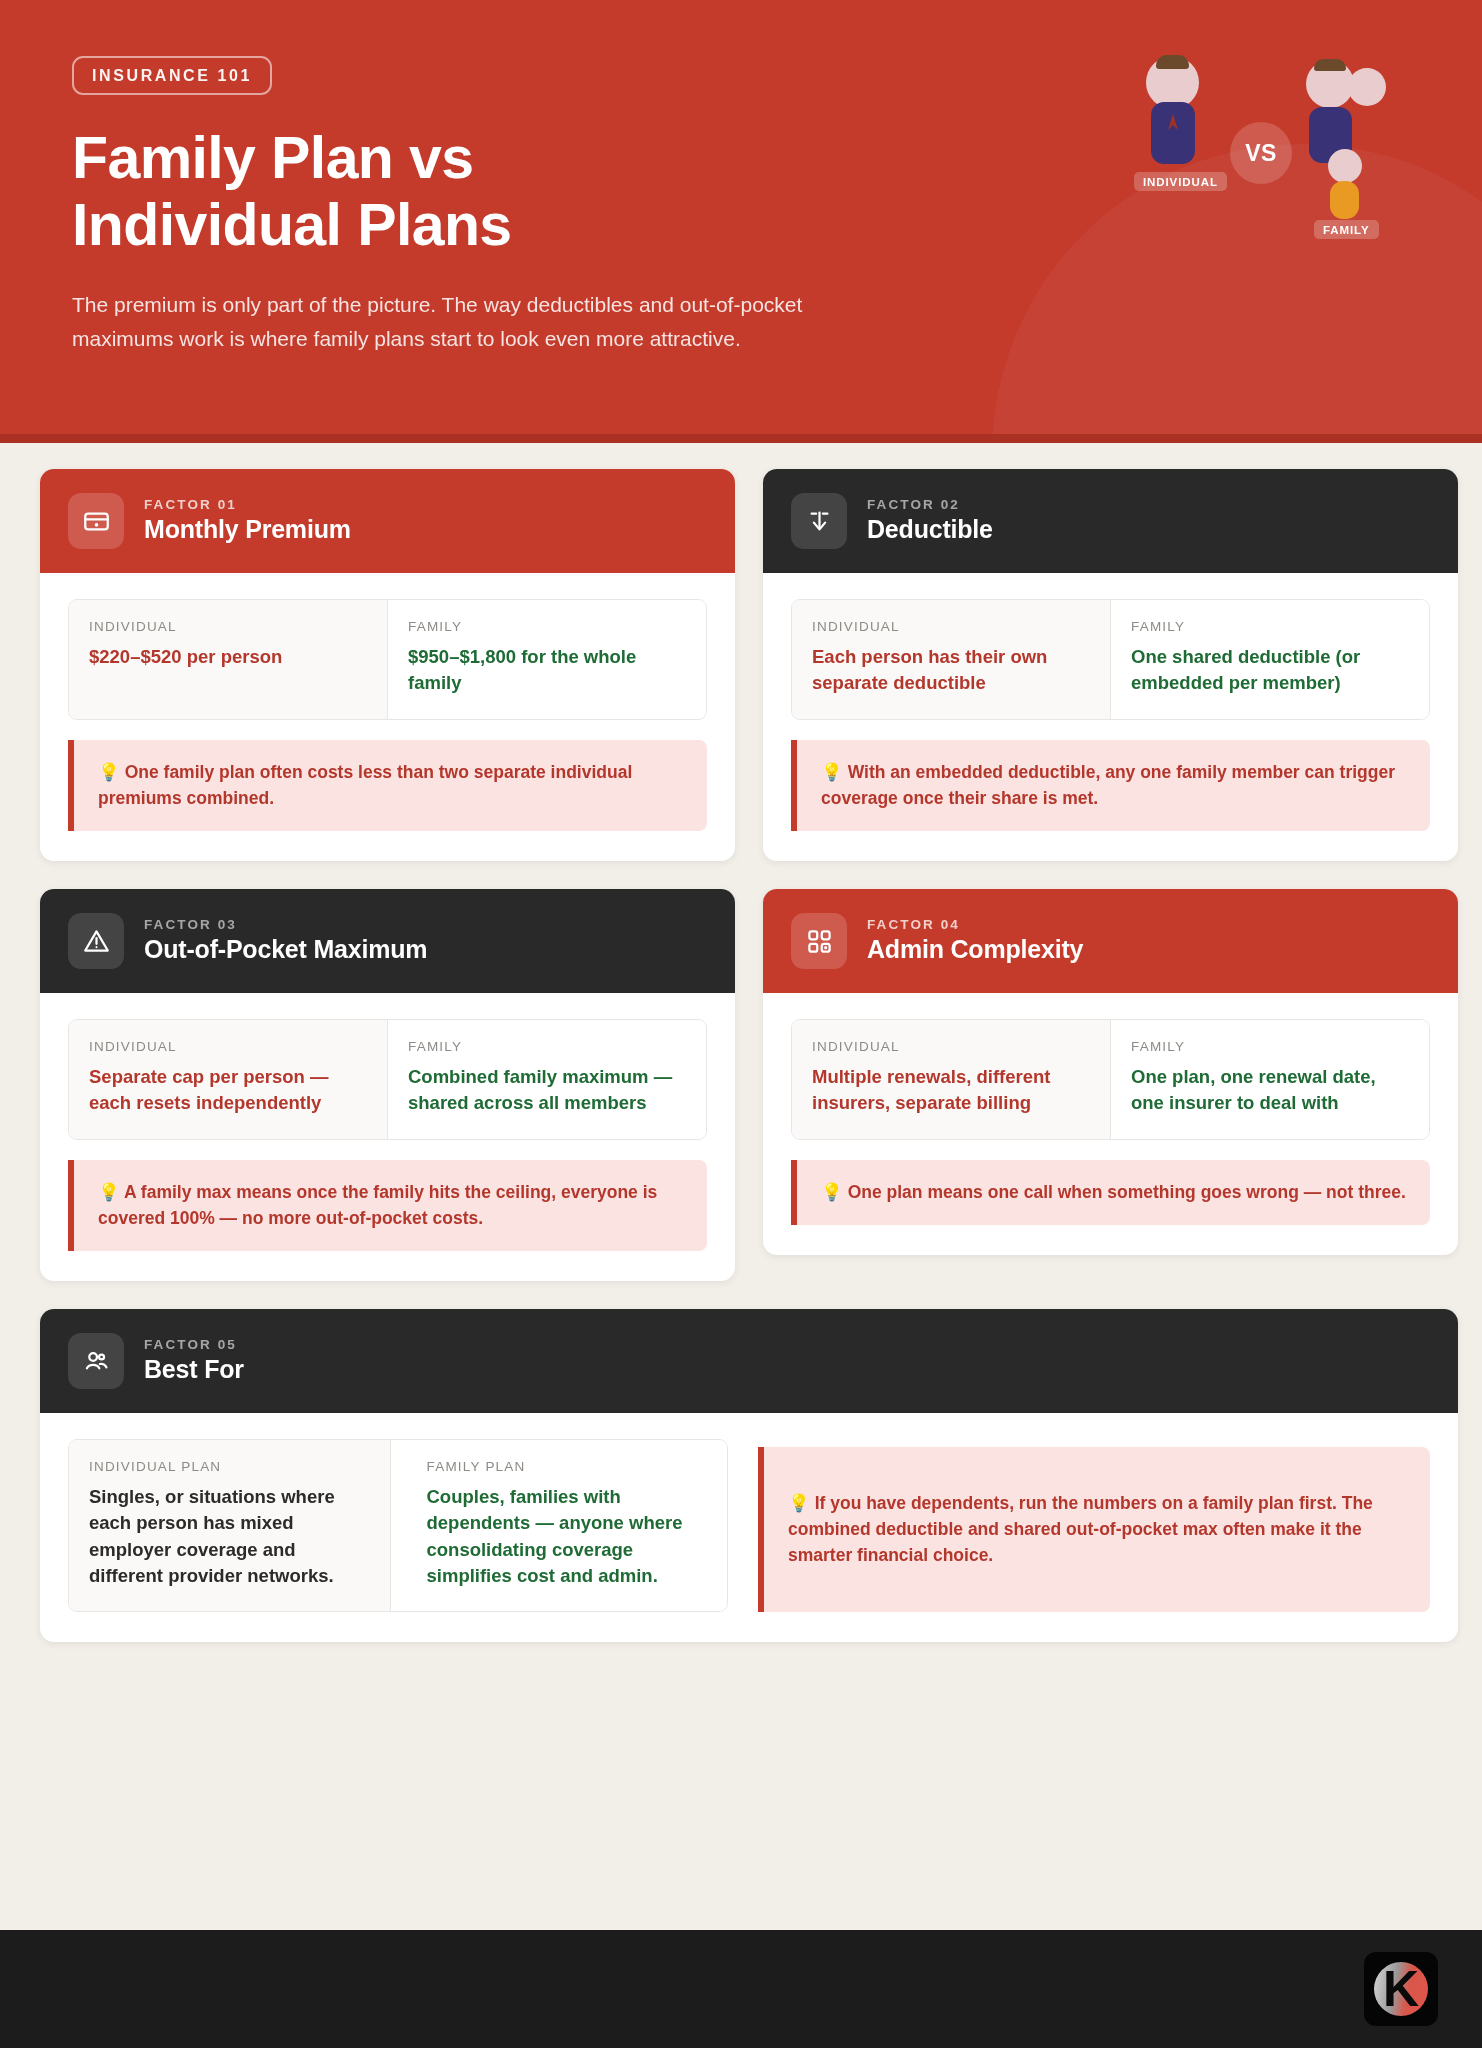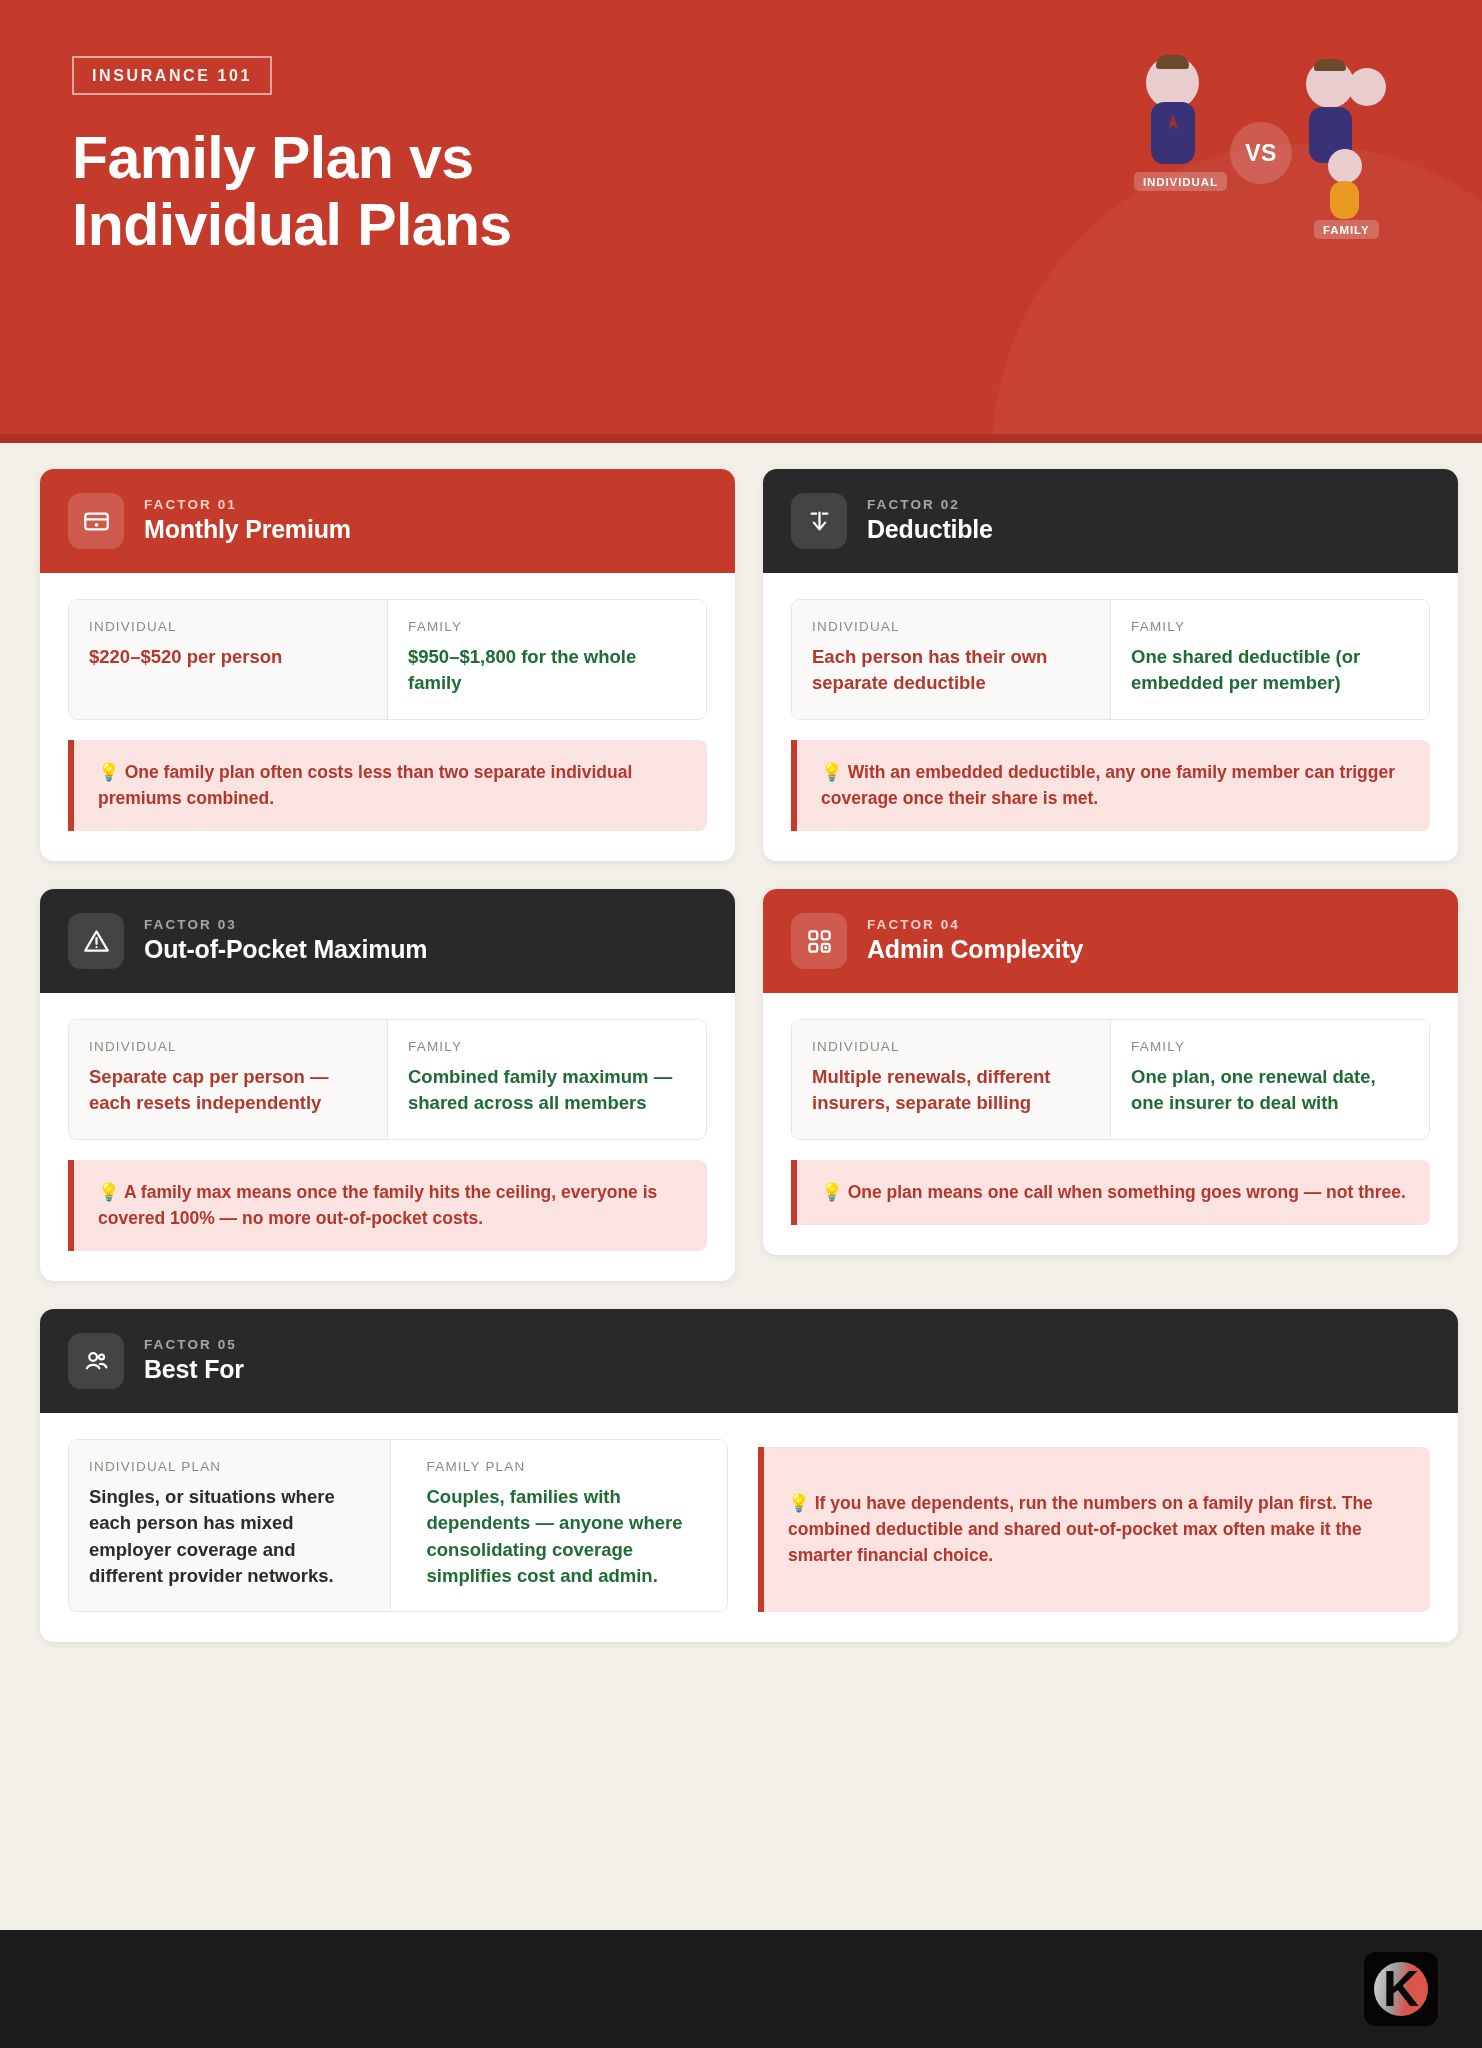--- a/index.html
+++ b/index.html
@@ -42,21 +42,21 @@
   }
   .hero-inner {
     position: relative;
     padding: 56px 72px 0 72px;
     height: 100%;
     z-index: 2;
   }
   .badge {
     display: inline-block;
     border: 2px solid rgba(255,255,255,0.55);
-    border-radius: 1px;
+    border-radius: 11px;
     color: #fdf4f2;
     font-size: 16px;
     font-weight: bold;
     letter-spacing: 2.6px;
     padding: 9px 18px 8px 18px;
   }
   .hero-title {
     margin-top: 30px;
     color: #ffffff;
     font-size: 59px;
@@ -287,20 +287,21 @@
 
   <header class="hero">
     <div class="hero-deco"></div>
 
     <div class="hero-inner">
       <div class="badge">INSURANCE 101</div>
       <h1 class="hero-title">
         <span>Family Plan vs</span><br>
         <span>Individual Plans</span>
       </h1>
+      <p class="hero-sub">The premium is only part of the picture. The way deductibles and out-of-pocket maximums work is where family plans start to look even more attractive.</p>
     </div>
 
     <div class="illus">
 
       <div class="fig-head" style="left:12px; top:6px; width:53px; height:53px;"></div>
       <div class="fig-hair" style="left:22px; top:5px; width:33px; height:14px;"></div>
       <div class="fig-body" style="left:17px; top:52px; width:44px; height:62px; background:#3a3277;"></div>
       <svg style="position:absolute; left:32px; top:62px;" width="14" height="20" viewBox="0 0 14 20">
         <path d="M7 2 L12 18 L7 13 L2 18 Z" fill="#9e3226"></path>
       </svg>

